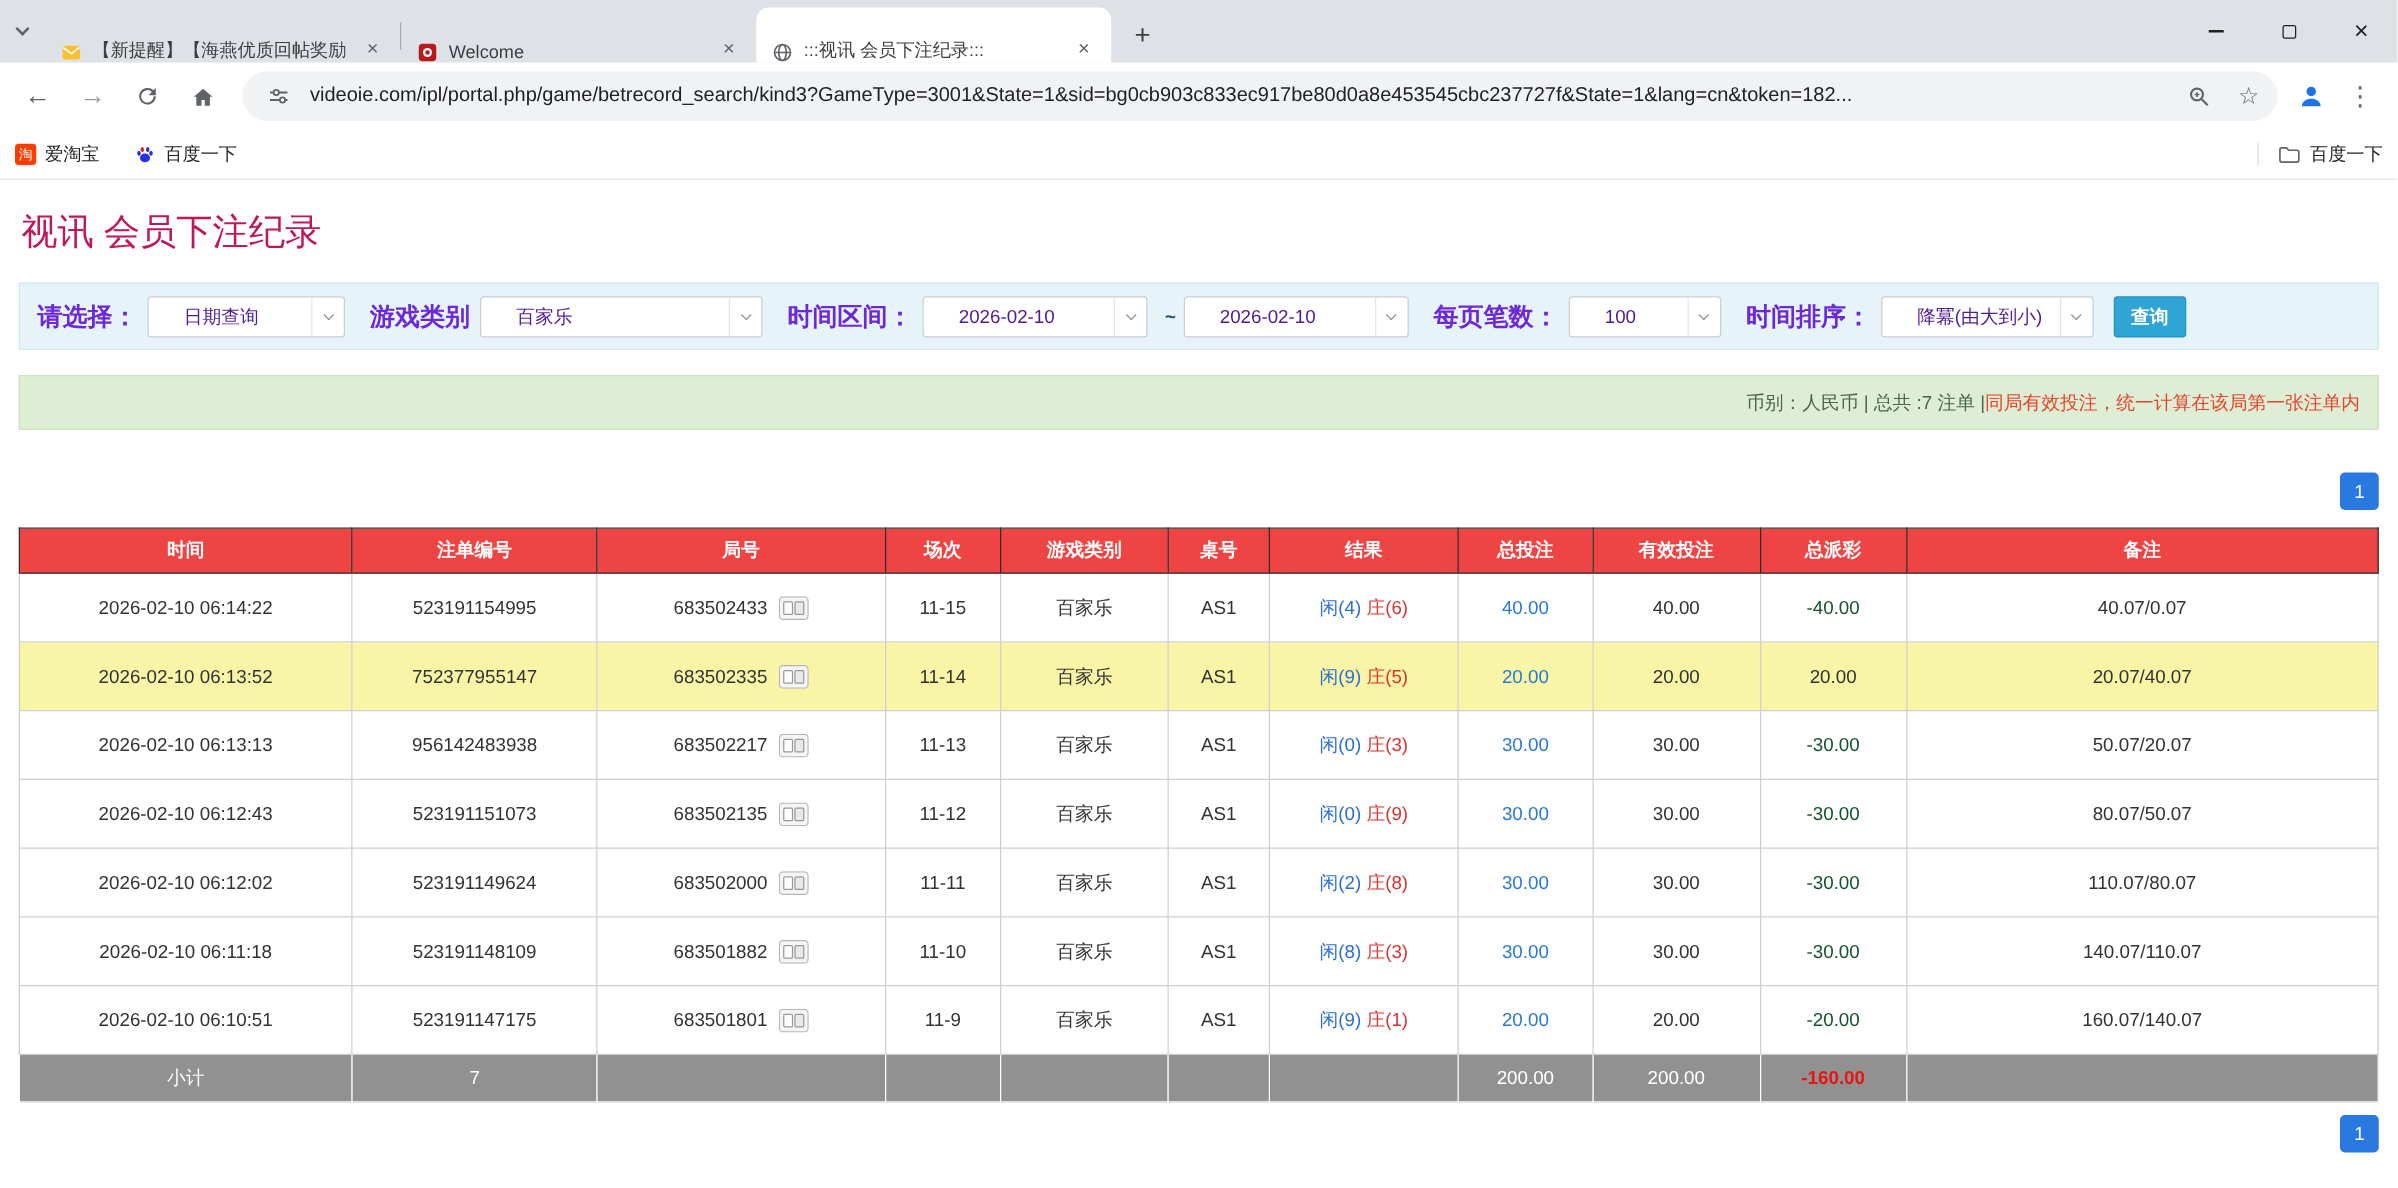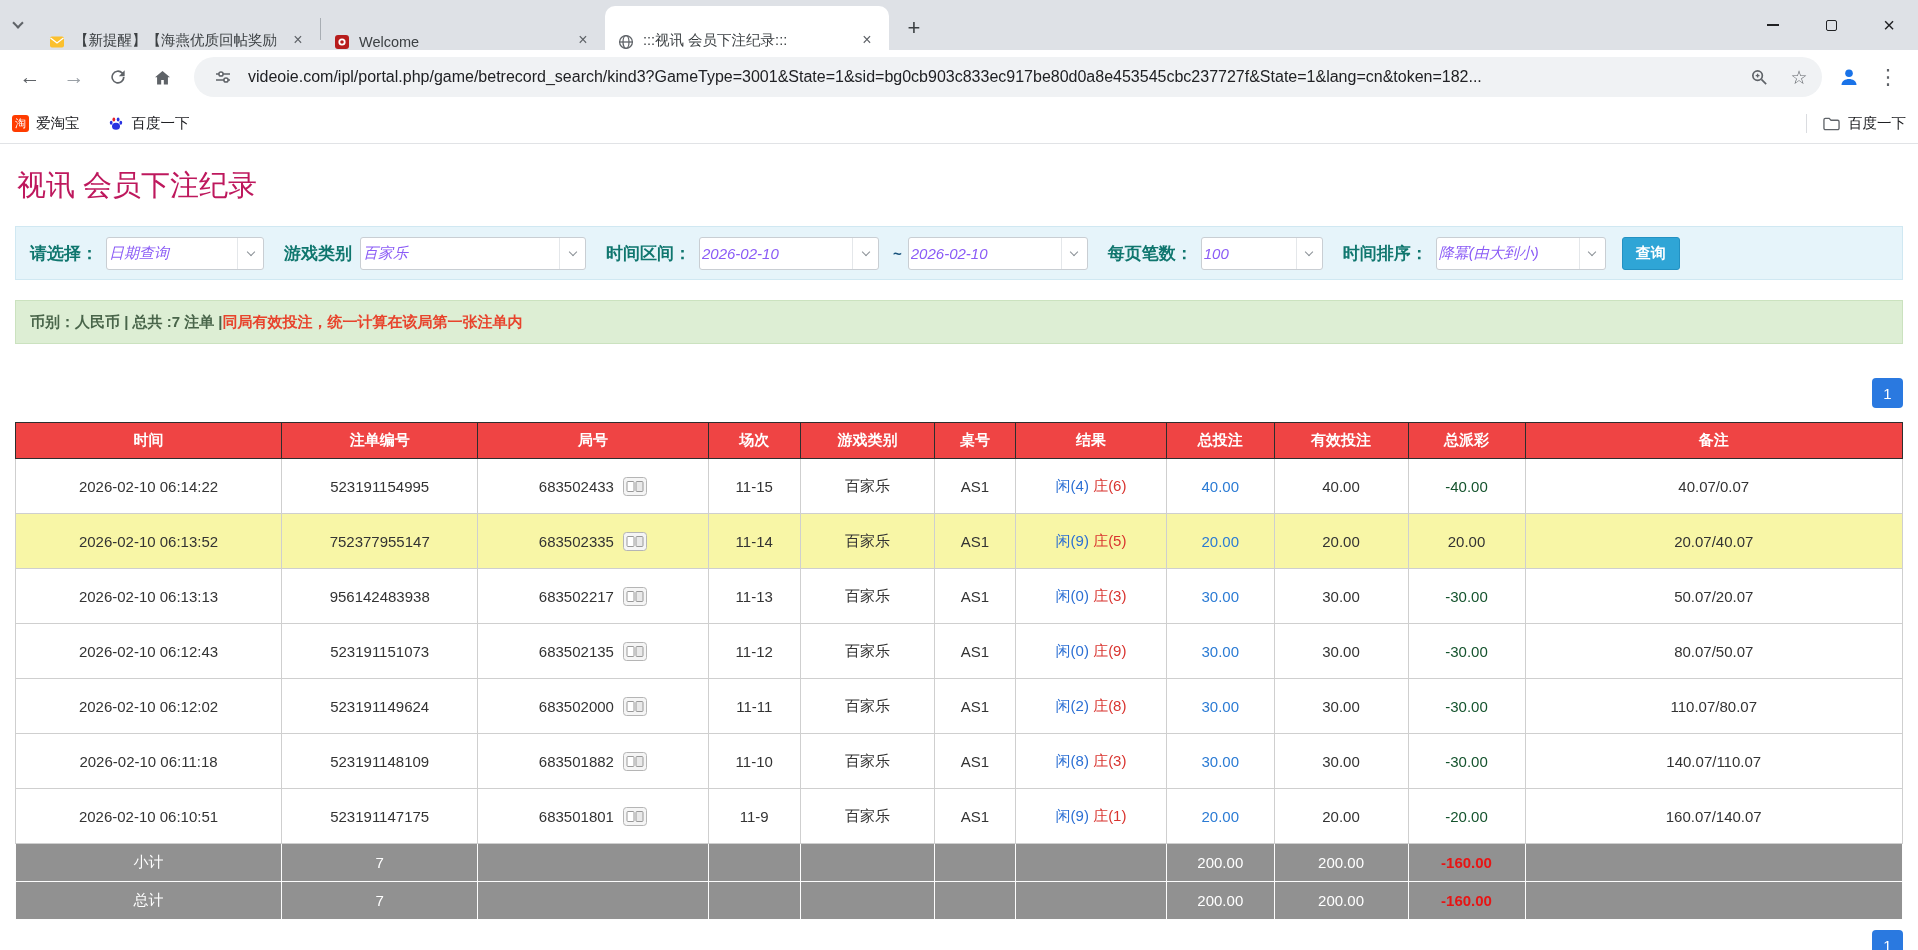--- a/index.html
+++ b/index.html
@@ -36,31 +36,31 @@
   .bookmarks { height: 40px; background: #fff; border-bottom: 1px solid #e1e3e6; display: flex; align-items: center; padding: 0 12px; font-size: 14.5px; color: #202124; }
   .bm-item { display: flex; align-items: center; gap: 7px; margin-right: 28px; cursor: pointer; }
   .bm-tao { width: 17px; height: 17px; background: #ff3c00; color: #fff; font-size: 11px; border-radius: 3px; display: flex; align-items: center; justify-content: center; }
   .bm-right { margin-left: auto; display: flex; align-items: center; gap: 8px; border-left: 1px solid #dadce0; padding-left: 16px; cursor: pointer; }
 
   
   .page { padding: 0 15px; }
   .page-title { font-size: 29px; color: #be185d; margin: 22px 0 20px 2px; font-weight: 500; }
 
   .filterbar { background: #e6f4fa; border: 1px solid #d0e8f2; height: 54px; display: flex; align-items: center; padding: 0 14px; }
-  .flabel { color: #0f766e; font-weight: bold; font-size: 17px; white-space: nowrap; }
+  .flabel { color: #6d28d9; font-weight: bold; font-size: 20px; white-space: nowrap; }
   .ml { margin-left: 20px; }
-  .select { background: #fff; border: 1px solid #c9ced3; border-radius: 3px; height: 33px; display: flex; align-items: center; font-size: 15px; color: #8b5cf6; padding-left: 2px; margin-left: 8px; cursor: pointer; font-style: italic; }
+  .select { background: #fff; border: 1px solid #c9ced3; border-radius: 3px; height: 33px; display: flex; align-items: center; font-size: 15px; color: #4c1d95; padding-left: 28px; margin-left: 8px; cursor: pointer; }
   .sel-val { flex: 1; white-space: nowrap; overflow: hidden; }
   .sel-chev { margin-left: auto; width: 26px; height: 100%; display: flex; align-items: center; justify-content: center; border-left: 1px solid #e4e7ea; flex: none; }
   .chev-sm { width: 6px; height: 6px; border-right: 1.6px solid #8a9096; border-bottom: 1.6px solid #8a9096; transform: rotate(45deg); margin-top: -3px; }
   .w-query { width: 158px; } .w-game { width: 226px; } .w-date { width: 180px; } .w-per { width: 122px; } .w-sort { width: 170px; }
   .tilde { margin: 0 6px 0 14px; color: #17527c; font-weight: bold; font-size: 15px; }
   .btn-search { margin-left: 16px; height: 33px; padding: 0 13px; background: #2fa5d6; color: #fff; border: 1px solid #2391c2; border-radius: 3px; font-size: 15px; font-weight: bold; cursor: pointer; }
 
-  .greenbar { margin-top: 20px; background: #ddeed4; border: 1px solid #cbe2bf; height: 44px; display: flex; align-items: center; justify-content: flex-start; padding: 14px 14px; font-size: 15px; font-weight: bold; }
+  .greenbar { margin-top: 20px; background: #ddeed4; border: 1px solid #cbe2bf; height: 44px; display: flex; align-items: center; justify-content: flex-end; padding: 14px 14px; font-size: 15px; }
   .green-left { color: #49654a; }
   .green-right { color: #e8432c; }
 
   .pager { display: flex; justify-content: flex-end; }
   .pager-top { margin: 34px 0 14px; }
   .pager-bottom { margin: 10px 0 0; }
   .page-btn { min-width: 31px; height: 30px; background: #2a79e0; color: #fff; border: none; border-radius: 4px; font-size: 15px; display: flex; align-items: center; justify-content: center; cursor: pointer; }
 
   
   .bet-table { width: 100%; border-collapse: collapse; table-layout: fixed; }
@@ -459,32 +459,19 @@
           <td class=""></td>
           <td class=""></td>
           <td class=""></td>
           <td class=""></td>
           <td class=""></td>
           <td class="">200.00</td>
           <td class="">200.00</td>
           <td class="red">-160.00</td>
           <td class=""></td>
         </tr>
-        <tr class="summary">
-          <td class="">总计</td>
-          <td class="">7</td>
-          <td class=""></td>
-          <td class=""></td>
-          <td class=""></td>
-          <td class=""></td>
-          <td class=""></td>
-          <td class="">200.00</td>
-          <td class="">200.00</td>
-          <td class="red">-160.00</td>
-          <td class=""></td>
-        </tr>
       </tbody>
   </table>
 
   <div class="pager pager-bottom">
     <button class="page-btn">1</button>
   </div>
 </div>
 
 </body></html>

